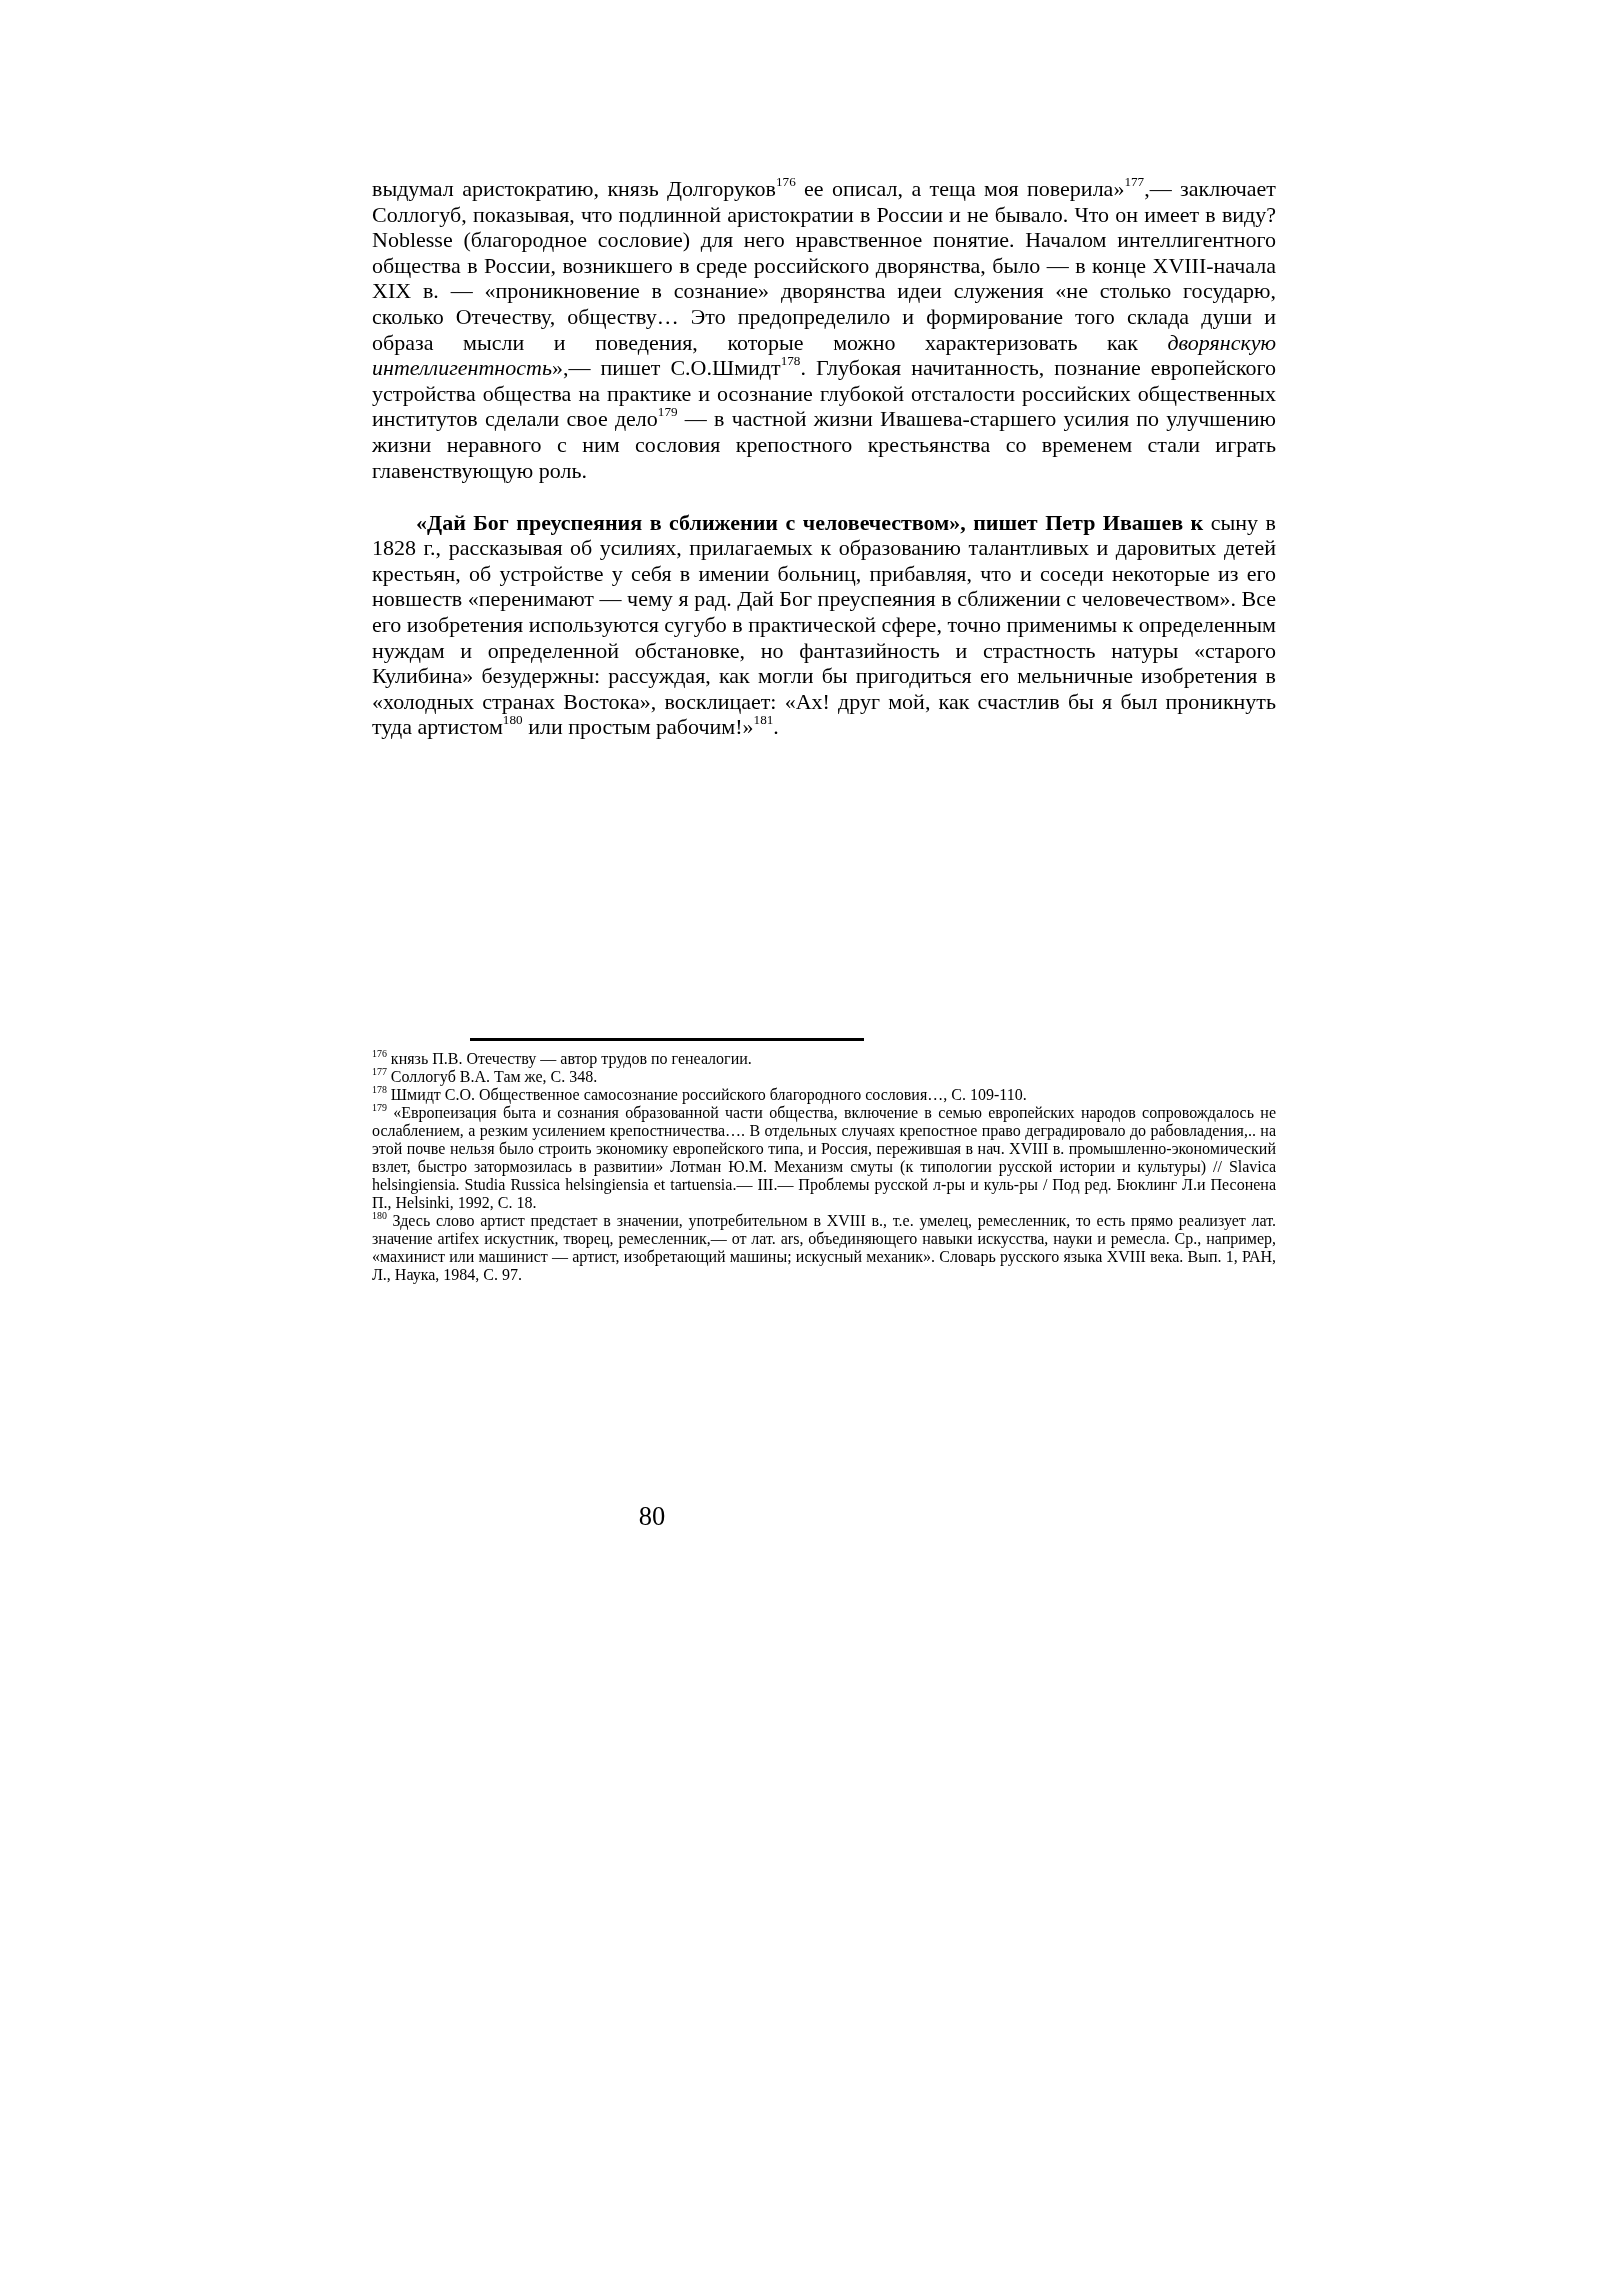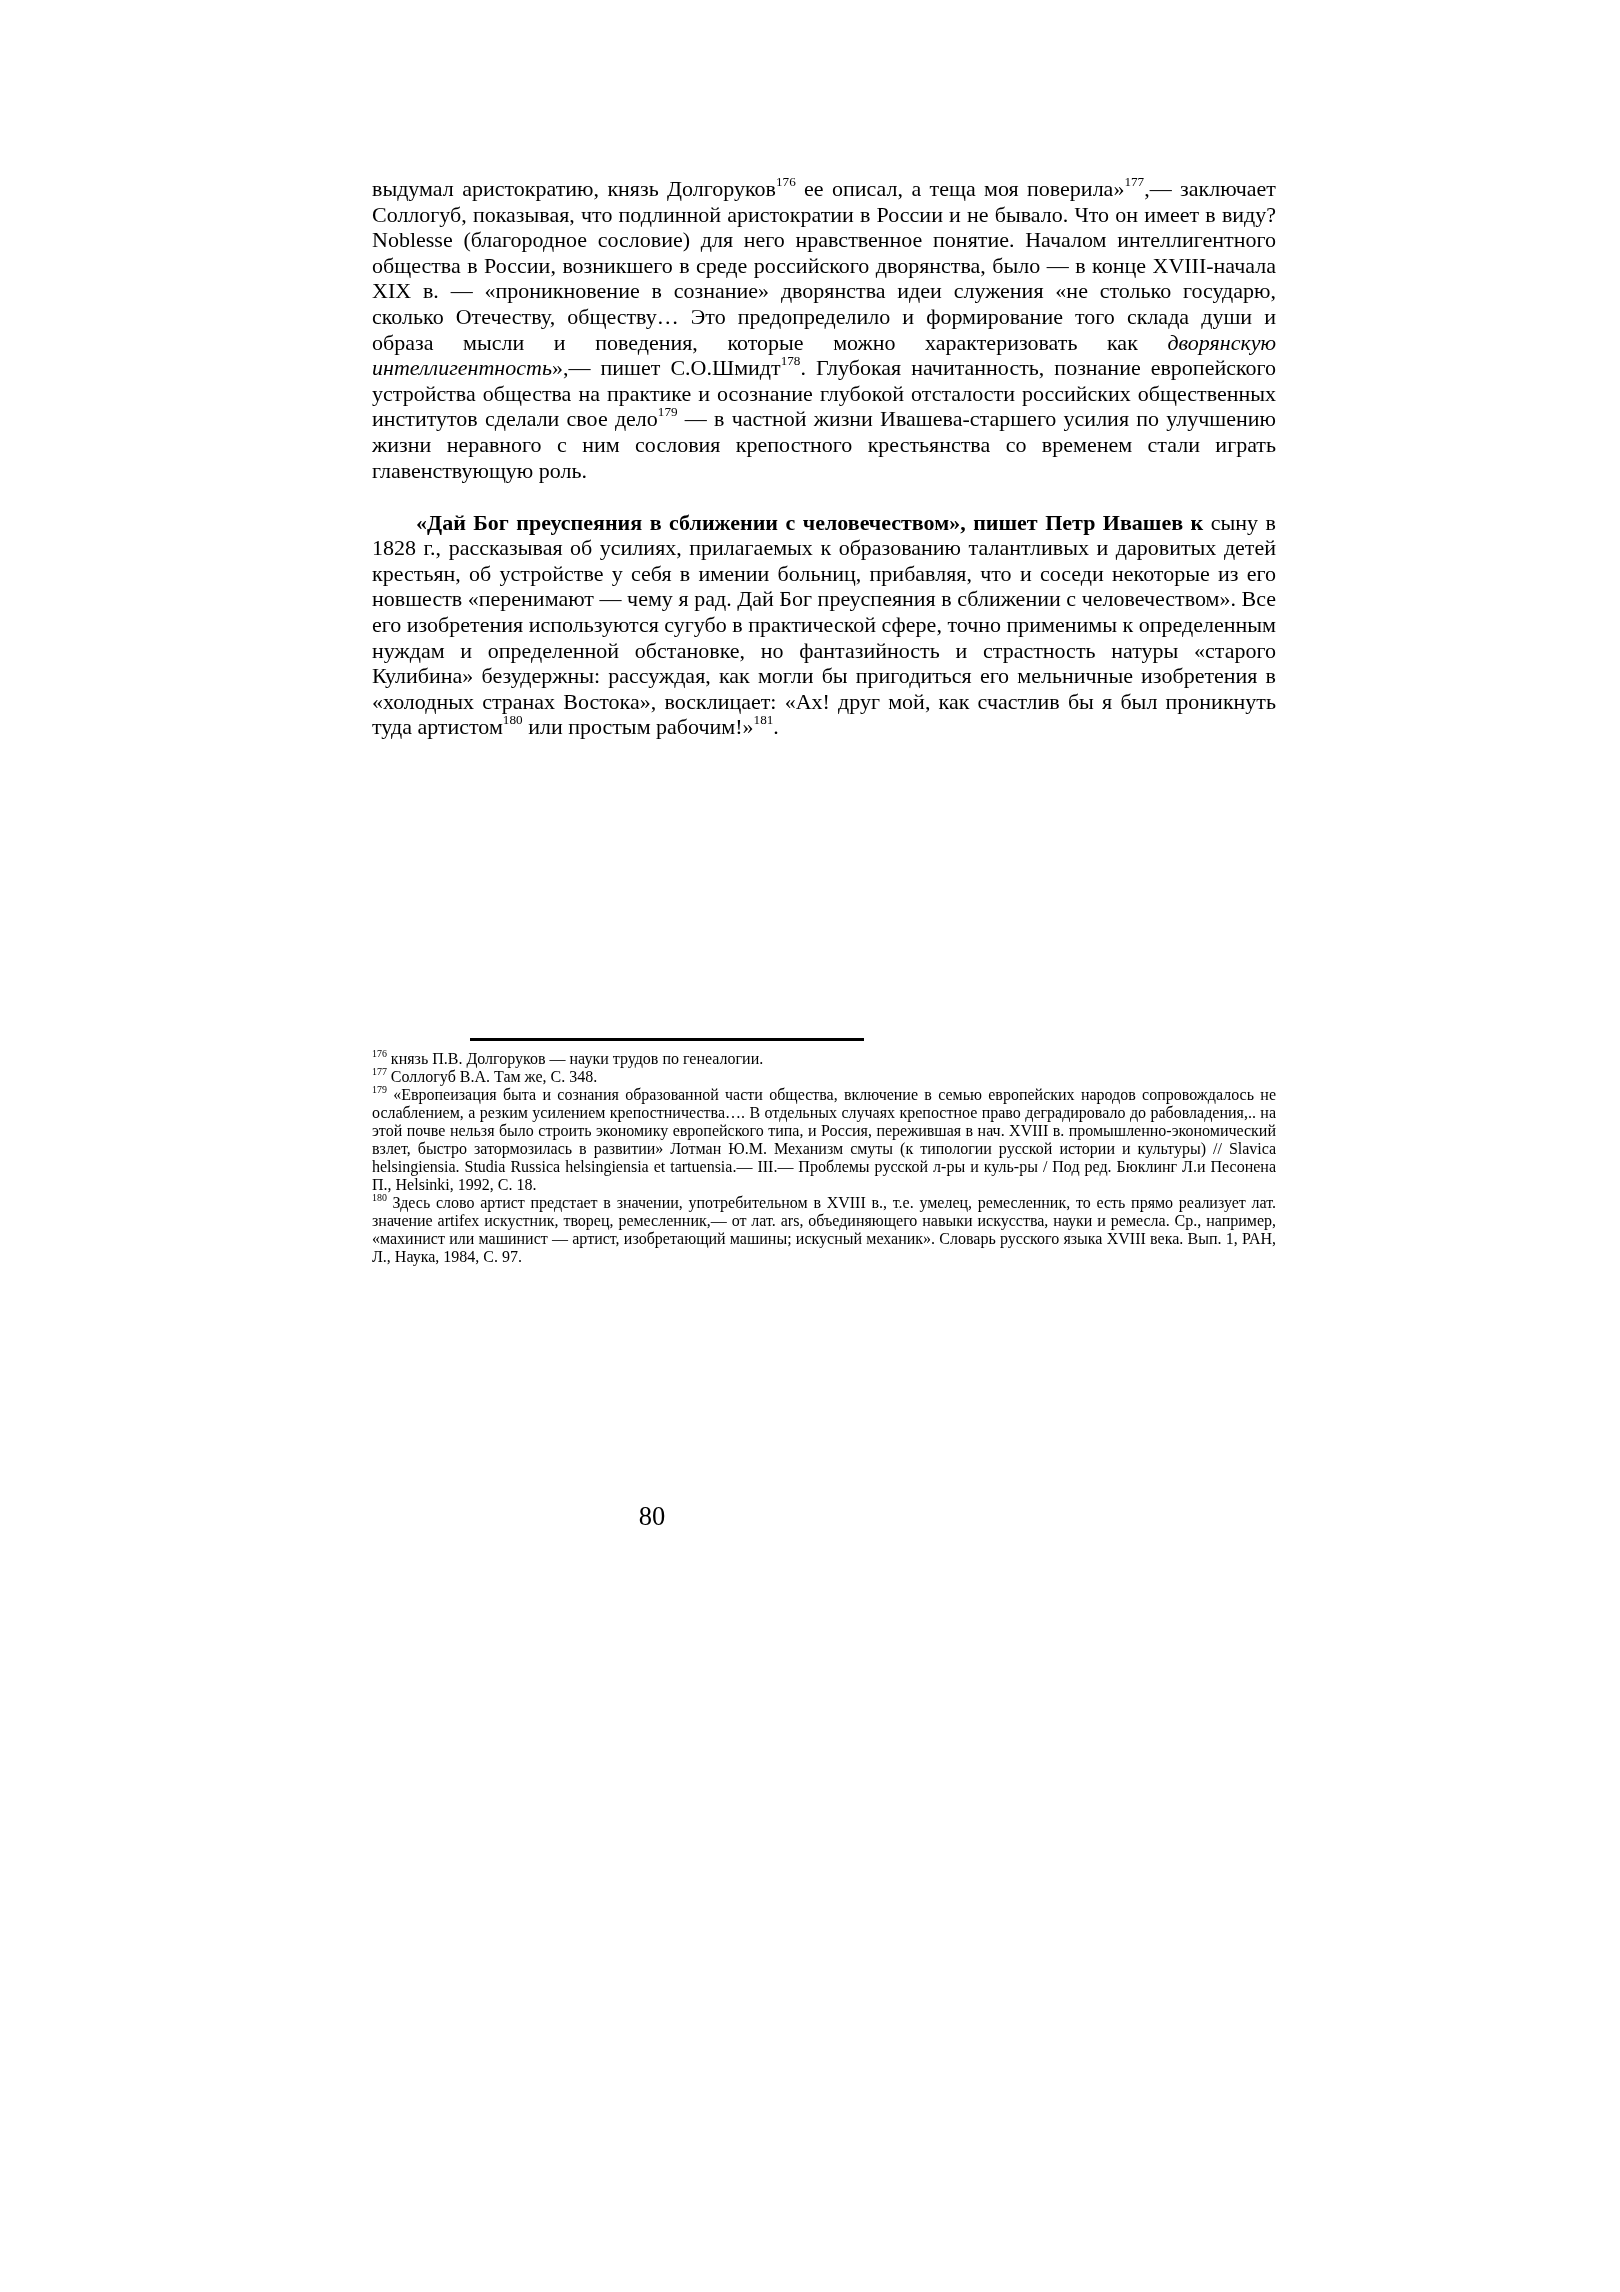--- a/index.html
+++ b/index.html
@@ -80,20 +80,21 @@
 
 <div class="page">
   <p class="body-text"><span>выдумал аристократию, князь Долгоруков</span><sup>176</sup><span> ее описал, а теща моя повери­ла»</span><sup>177</sup><span>,— заключает Соллогуб, показывая, что подлинной аристократии в России и не бывало. Что он имеет в виду? Noblesse (благородное сословие) для него нравственное понятие. Началом интеллигентного общества в Рос­сии, возникшего в среде российского дворянства, было — в конце XVIII-начала XIX в. — «проникновение в сознание» дворянства идеи служения «не столько государю, сколько Отечеству, обществу… Это предопределило и формирование того склада души и образа мысли и поведения, которые можно характеризовать как </span><span class="ital">дворянскую интеллигентность</span><span>»,— пишет С.О.Шмидт</span><sup>178</sup><span>. Глубокая начитанность, познание европейского устройства общества на практике и осознание глубокой отсталости российских обще­ственных институтов сделали свое дело</span><sup>179</sup><span> — в частной жизни Ивашева-старшего усилия по улучшению жизни неравного с ним сословия крепост­ного крестьянства со временем стали играть главенствующую роль.</span></p>
 
   <p class="body-text indent p2"><span class="bold">«Дай Бог преуспеяния в сближении с человечеством», пишет Петр Ивашев к</span><span> сыну в 1828 г., рассказывая об усилиях, прилагаемых к образо­ванию талантливых и даровитых детей крестьян, об устройстве у себя в имении больниц, прибавляя, что и соседи некоторые из его новшеств «пе­ренимают — чему я рад. Дай Бог преуспеяния в сближении с человече­ством». Все его изобретения используются сугубо в практической сфере, точно применимы к определенным нуждам и определенной обстановке, но фантазийность и страстность натуры «старого Кулибина» безудержны: рас­суждая, как могли бы пригодиться его мельничные изобретения в «холод­ных странах Востока», восклицает: «Ах! друг мой, как счастлив бы я был проникнуть туда артистом</span><sup>180</sup><span> или простым рабочим!»</span><sup>181</sup><span>.</span></p>
 </div>
 
 <div class="sep"></div>
 
 <div class="footnotes">
-  <p class="fn"><sup>176</sup><span> князь П.В. Долгоруков — науки трудов по генеалогии.</span></p>
+  <p class="fn"><sup>176</sup><span> князь П.В. Отечеству — автор трудов по генеалогии.</span></p>
   <p class="fn"><sup>177</sup><span> Соллогуб В.А. Там же, С. 348.</span></p>
+  <p class="fn"><sup>178</sup><span>  Шмидт С.О. Общественное самосознание российского благородного сословия…, С. 109-110.</span></p>
   <p class="fn"><sup>179</sup><span> «Европеизация быта и сознания образованной части общества, включение в семью европей­ских народов сопровождалось не ослаблением, а резким усилением крепостничества…. В отдельных случаях крепостное право деградировало до рабовладения,.. на этой почве нельзя было строить экономику европейского типа, и Россия, пережившая в нач. XVIII в. промыш­ленно-экономический взлет, быстро затормозилась в развитии» Лотман Ю.М. Механизм сму­ты (к типологии русской истории и культуры) // Slavica helsingiensia. Studia Russica hel­singiensia et tartuensia.— III.— Проблемы русской л-ры и куль-ры / Под ред. Бюклинг Л.и Пе­сонена П., Helsinki, 1992, С. 18.</span></p>
   <p class="fn"><sup>180</sup><span> Здесь слово артист предстает в значении, употребительном в XVIII в., т.е. умелец, ремес­ленник, то есть прямо реализует лат. значение artifex искустник, творец, ремесленник,— от лат. ars, объединяющего навыки искусства, науки и ремесла. Ср., например, «махинист или машинист — артист, изобретающий машины; искусный механик». Словарь русского языка XVIII века. Вып. 1, РАН, Л., Наука, 1984, С. 97.</span></p>
 </div>
 
 <div class="page-number">80</div>
 
 
 </body></html>

